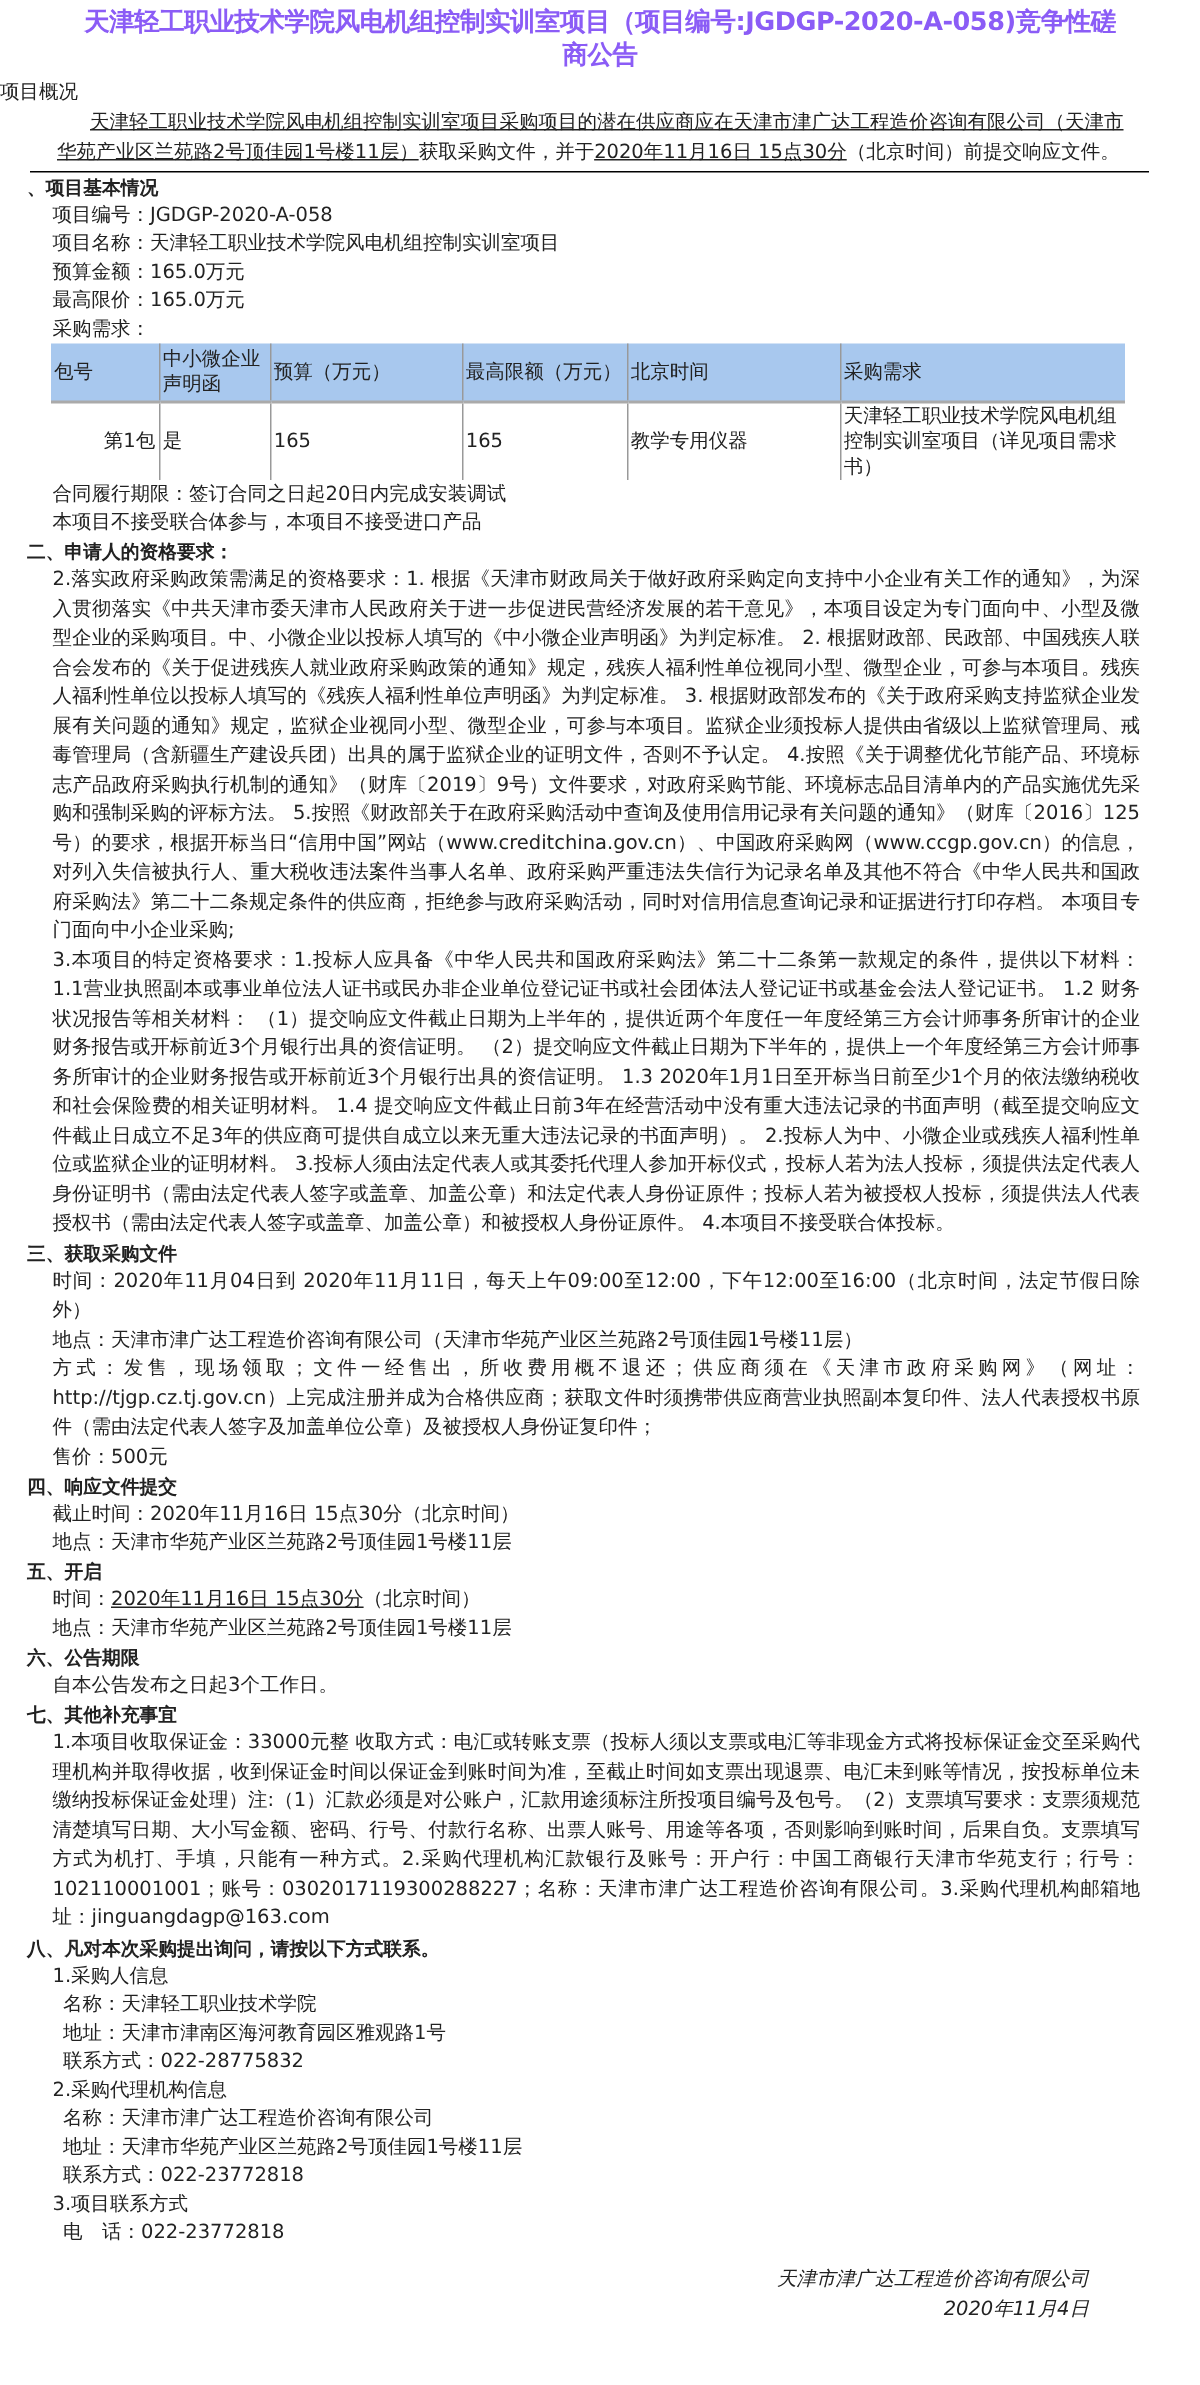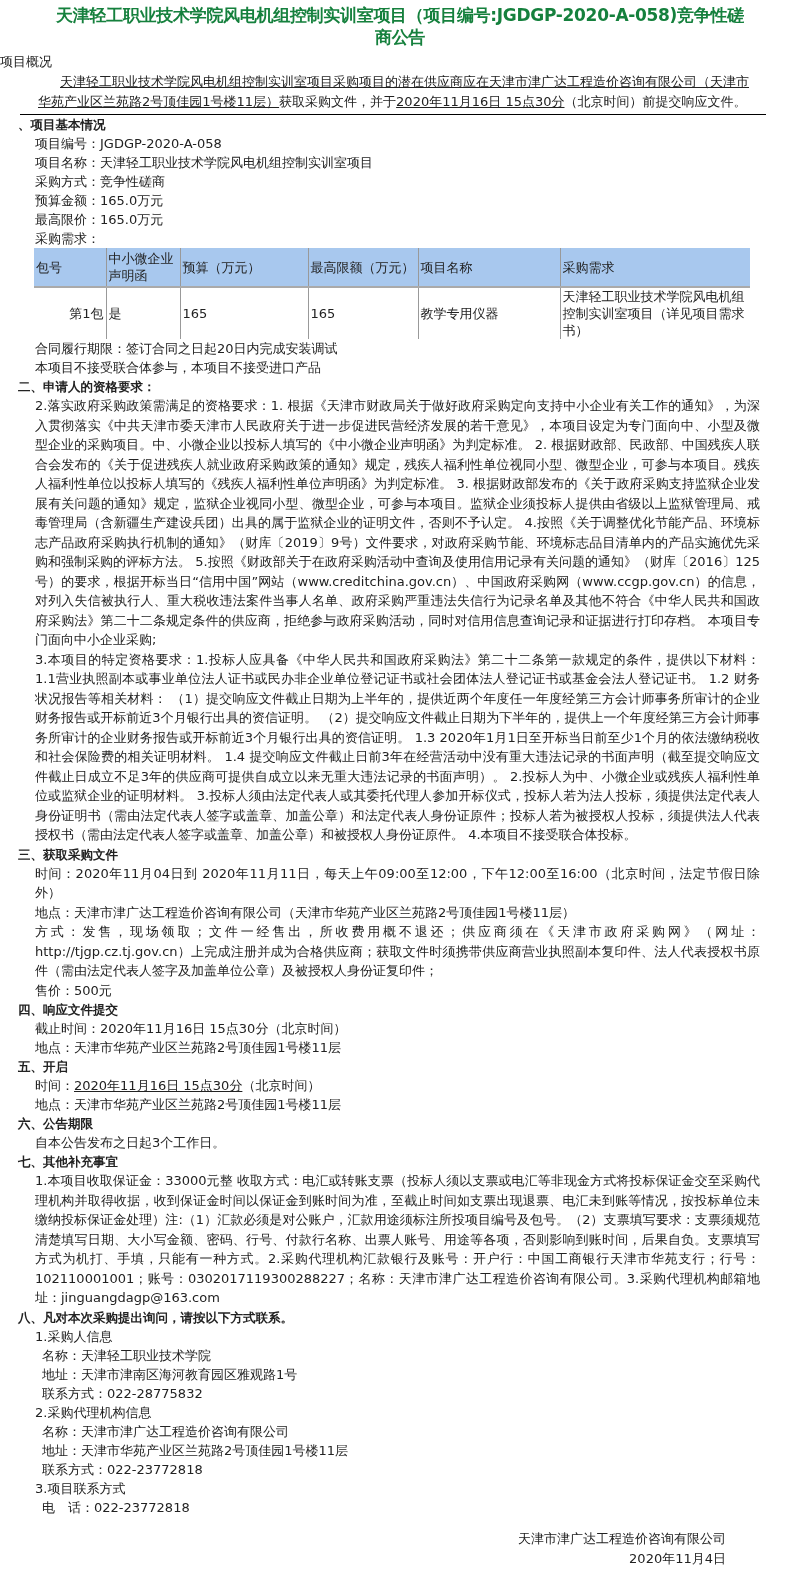--- a/index.html
+++ b/index.html
@@ -1,76 +1,75 @@
 <!DOCTYPE html>
 <html><head>
 <meta charset="utf-8">
 <style>
   html, body { margin:0; padding:0; background:#ffffff; }
   body { width:800px; height:1590px; overflow:hidden; font-family:"DejaVu Sans","Liberation Sans",sans-serif; color:#222; font-size:13.5px; }
   .page { position:relative; width:800px; }
-  .title { text-align:center; font-weight:bold; font-size:17px; line-height:22px; padding-top:4px; color:#15803d; letter-spacing:-0.3px; }
+  .title { text-align:center; font-weight:bold; font-size:17px; line-height:22px; padding-top:4px; color:#8b5cf6; letter-spacing:-0.3px; }
   .title .t1 { display:block; }
   .title .t2 { display:block; }
   .overview-label { margin-top:4px; font-size:13px; line-height:20px; }
   .overview-text { margin-left:38px; margin-right:40px; font-size:13px; line-height:20px; text-indent:22px; }
   .ul { text-decoration:underline;margin-top:35px; }
   .hr { margin:2px 34px 0 20px; border-top:1.5px solid #000; }
   .sec-h { font-weight:bold; font-size:12.5px; line-height:19px; margin-left:18px; color:#222; }
   .line { margin-left:35px; margin-right:40px; font-size:13px; line-height:19px; }
   .para { margin-left:35px; margin-right:40px; font-size:13px; line-height:19.5px; text-align:justify; }
   table.req { margin-left:34px; width:716px; border-collapse:collapse; font-size:13px; table-layout:fixed; }
   table.req th { background:#a8c8ee; font-weight:normal; text-align:left; vertical-align:middle; height:38px; padding:0 2px; line-height:17px; border-left:1px solid #999; }
   table.req th:first-child { border-left:none; }
   table.req td { text-align:left; vertical-align:middle; height:40px; padding:0 2px; line-height:17px; border-left:1px solid #999; border-top:2px solid #aaa; }
   table.req td:first-child { border-left:none;text-align:right; }
   .sub { margin-left:35px; font-size:13px; line-height:19px; }
   .sub2 { margin-left:42px; font-size:13px; line-height:19px; }
-  .sign { text-align:right; margin-right:74px; font-size:13px; line-height:20px; }
+  .sign { text-align:right; margin-right:74px; font-size:13px; line-height:20px;font-style:italic; }
 </style>
 </head>
 <body>
 
 <div class="page">
 
   <div class="title">
     <span class="t1">天津轻工职业技术学院风电机组控制实训室项目（项目编号:JGDGP-2020-A-058)竞争性磋</span>
     <span class="t2">商公告</span>
   </div>
 
   <div class="overview-label">项目概况</div>
   <div class="overview-text">
     <span class="ul">天津轻工职业技术学院风电机组控制实训室项目采购项目的潜在供应商应在天津市津广达工程造价咨询有限公司（天津市华苑产业区兰苑路2号顶佳园1号楼11层）</span><span>获取采购文件，并于</span><span class="ul">2020年11月16日 15点30分</span><span>（北京时间）前提交响应文件。</span>
   </div>
   <div class="hr"></div>
 
   <div class="sec-h">、项目基本情况</div>
   <div class="line"><span>项目编号：</span><span>JGDGP-2020-A-058</span></div>
   <div class="line"><span>项目名称：</span><span>天津轻工职业技术学院风电机组控制实训室项目</span></div>
-  <div class="line"><span>采购方式：</span><span>竞争性磋商</span></div>
   <div class="line"><span>预算金额：</span><span>165.0万元</span></div>
   <div class="line"><span>最高限价：</span><span>165.0万元</span></div>
   <div class="line">采购需求：</div>
 
   <table class="req">
     <colgroup>
       <col style="width:72px">
         <col style="width:74px">
         <col style="width:128px">
         <col style="width:110px">
         <col style="width:142px">
         <col>
     </colgroup>
     <thead>
       <tr>
         <th>包号</th>
         <th>中小微企业声明函</th>
         <th>预算（万元）</th>
         <th>最高限额（万元）</th>
-        <th>项目名称</th>
+        <th>北京时间</th>
         <th>采购需求</th>
       </tr>
     </thead>
     <tbody>
       <tr>
         <td>第1包</td>
         <td>是</td>
         <td>165</td>
         <td>165</td>
         <td>教学专用仪器</td>

